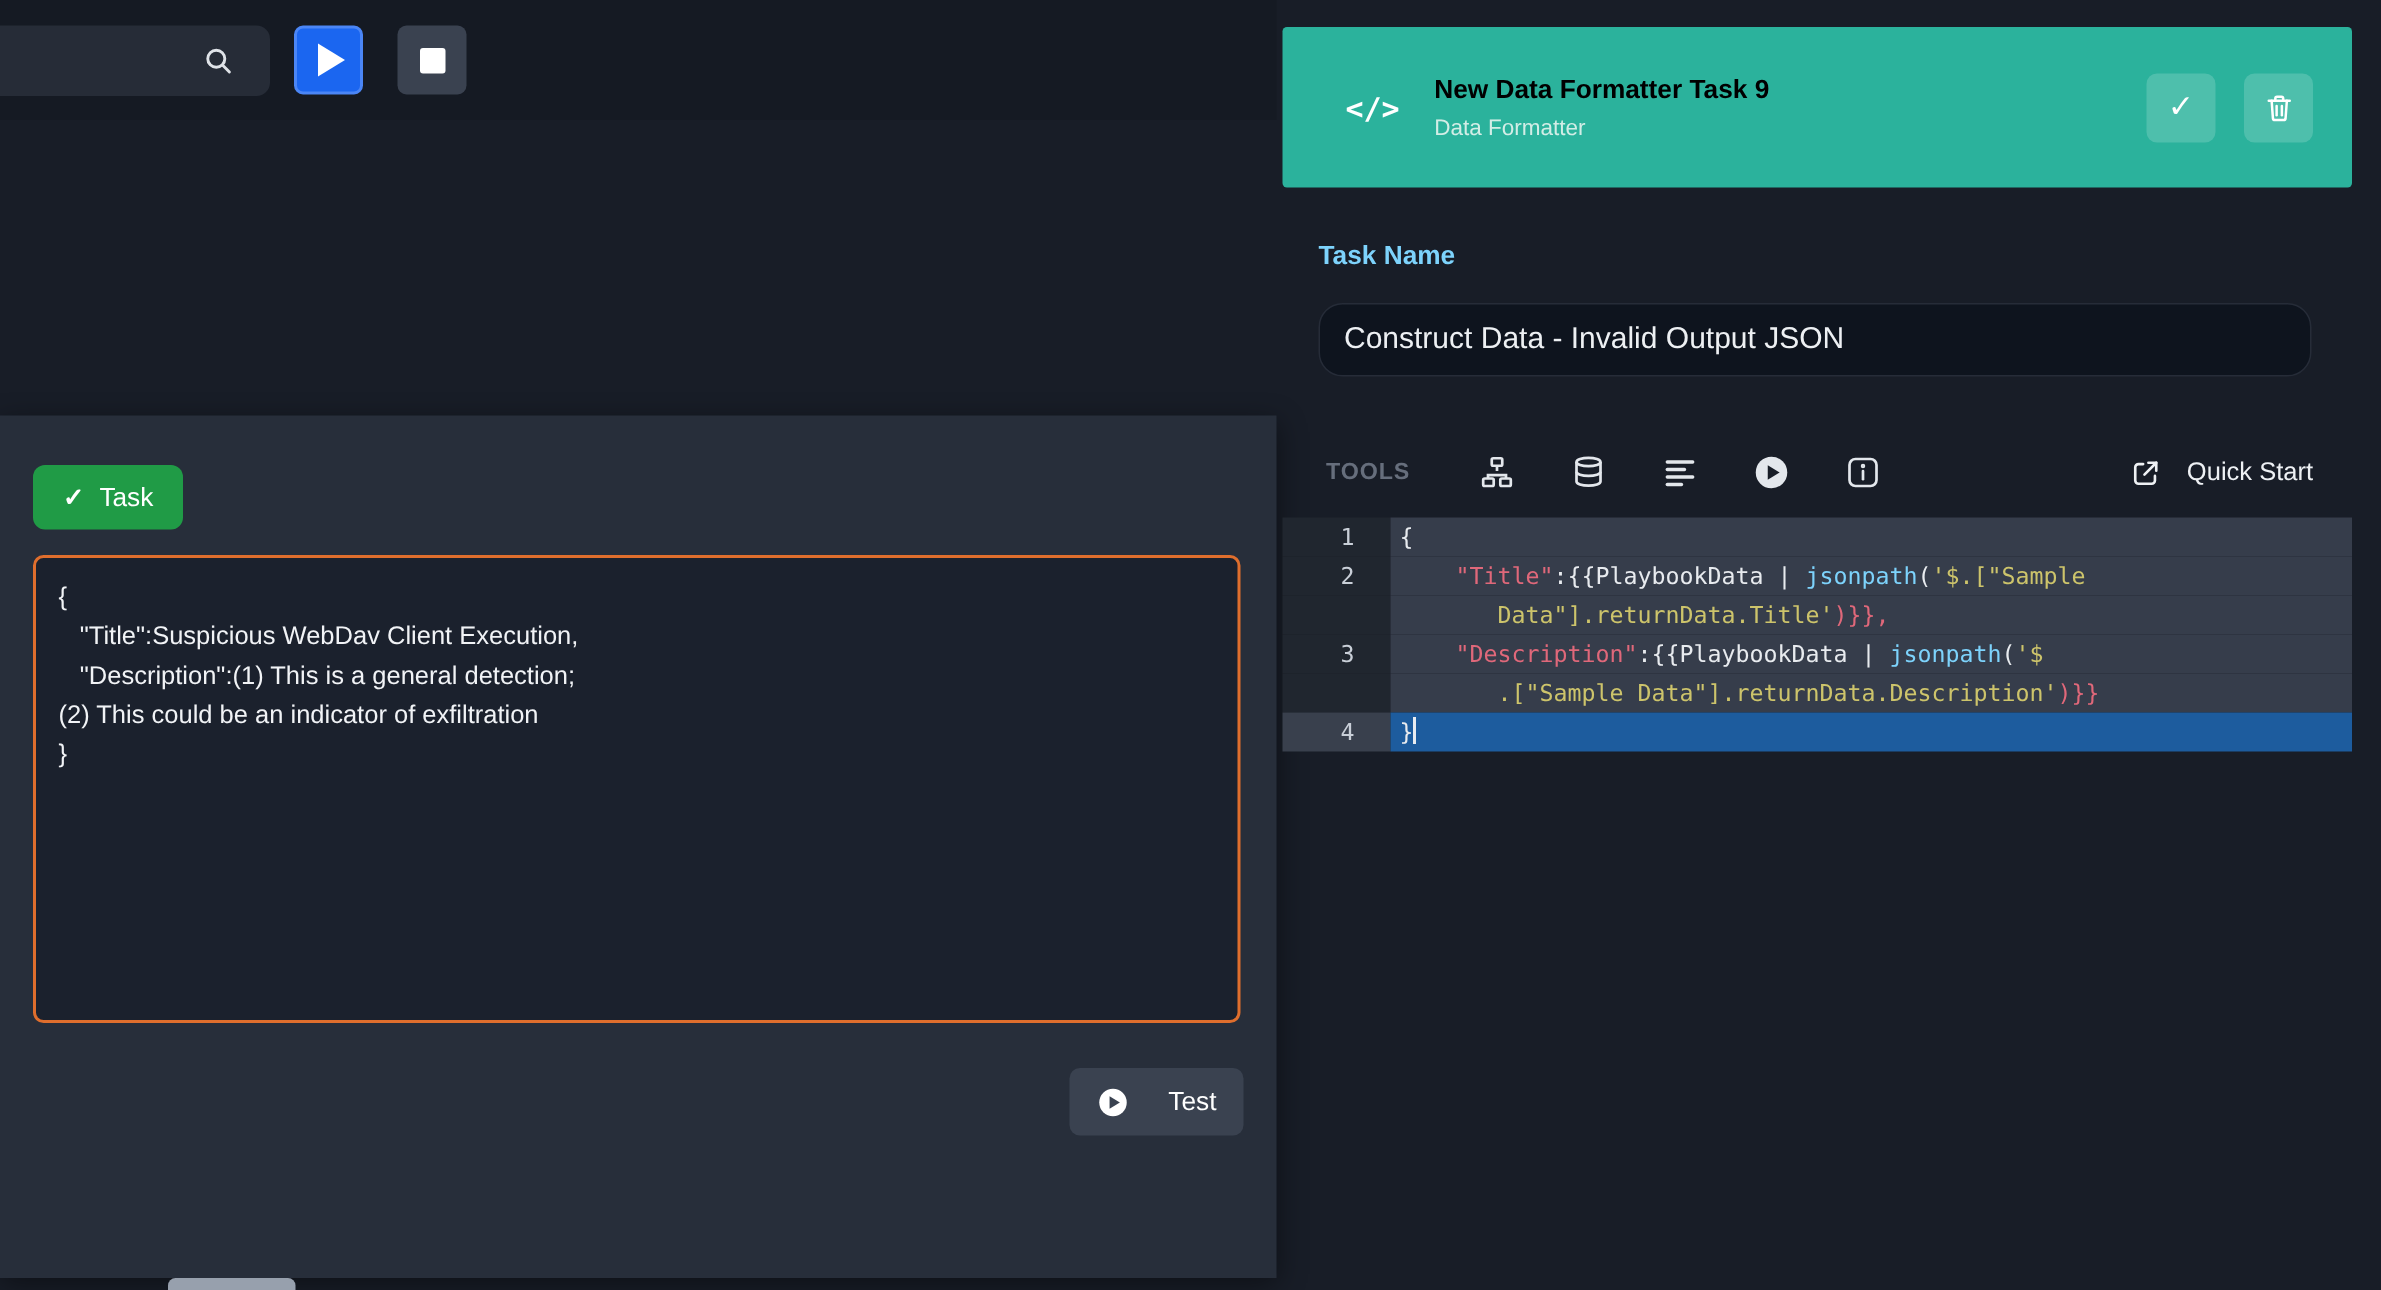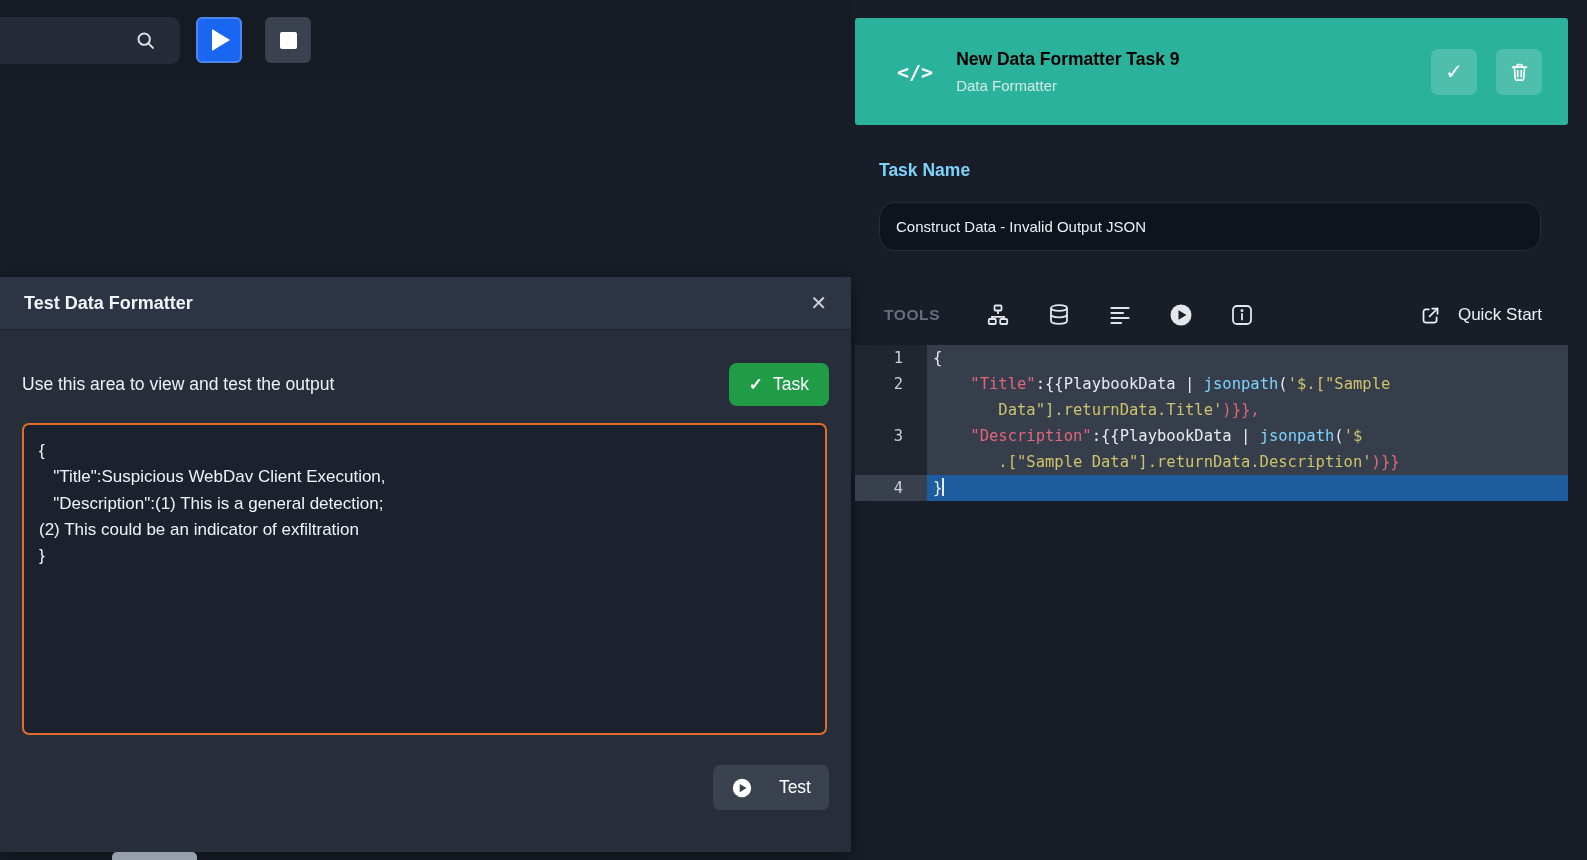--- a/index.html
+++ b/index.html
@@ -80,21 +80,21 @@
   .task-subtitle { font-size:15px; color:#d2ede6; margin-top:7px; }
   .head-btns { margin-left:auto; margin-right:26px; display:flex; gap:19px; }
   .head-btn {
     width:46px; height:46px; background:rgba(255,255,255,.17); border:none; border-radius:7px;
     display:flex; align-items:center; justify-content:center; color:#fff; cursor:pointer; font-size:21px;
   }
   .taskname-label { left:879px; top:160px; font-size:17.5px; font-weight:bold; color:#7dd3fc; }
   .taskname-input {
     left:879px; top:202px; width:662px; height:49px;
     background:#0e141e; border:1px solid #262c38; border-radius:16px;
-    color:#edf0f3; font-size:15px; font-family:inherit; padding:0 16px; outline:none;
+    color:#edf0f3; font-size:20px; font-family:inherit; padding:0 16px; outline:none;
   }
   .tools-row { left:855px; top:290px; width:713px; height:50px; display:flex; align-items:center; }
   .tools-label { margin-left:29px; font-size:15.5px; font-weight:600; letter-spacing:.6px; color:#666e7c; }
   .tools-icons { margin-left:46px; display:flex; gap:37px; align-items:center; }
   .tool-btn { background:none; border:none; cursor:pointer; display:flex; align-items:center; color:#e3e7ec; padding:0; }
   .quick-start { margin-left:auto; margin-right:26px; background:none; border:none; color:#eef1f4; font-size:17px; font-family:inherit; display:flex; align-items:center; gap:17px; cursor:pointer; }
 
   
   .editor { left:855px; top:345px; width:713px; font-family:"DejaVu Sans Mono", monospace; font-size:15.5px; }
   .code-row { display:flex; line-height:26px; }
@@ -127,27 +127,22 @@
 
 <div class="abs btn-run">
   <span class="play-tri"></span>
 </div>
 
 <div class="abs btn-stop">
   <span class="stop-sq"></span>
 </div>
 
 <div class="abs dialog">
-  <div class="dialog-header">
-    <span class="dialog-title">Test Data Formatter</span>
-    <span class="dialog-close">✕</span>
-  </div>
   <div class="dialog-body">
     <div class="instruction-row">
-      <span class="instruction-text">Use this area to view and test the output</span>
       <button class="btn-done">
         <span class="chk">✓</span>
         <span>Task</span>
       </button>
     </div>
     <textarea class="output-area" spellcheck="false" style="">{
    "Title":Suspicious WebDav Client Execution,
    "Description":(1) This is a general detection;
 (2) This could be an indicator of exfiltration
 }</textarea>

